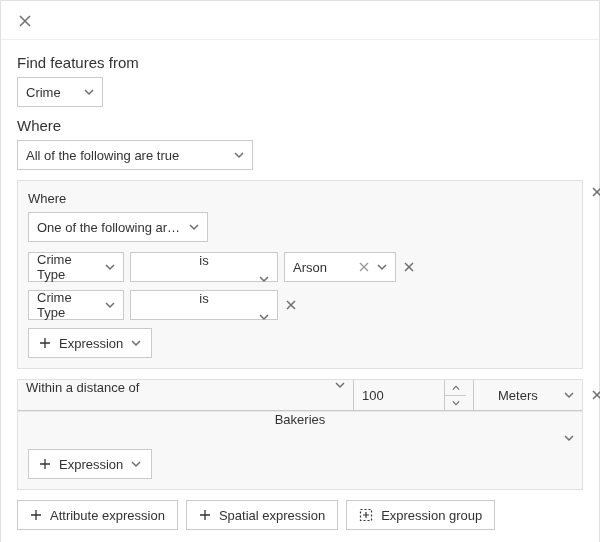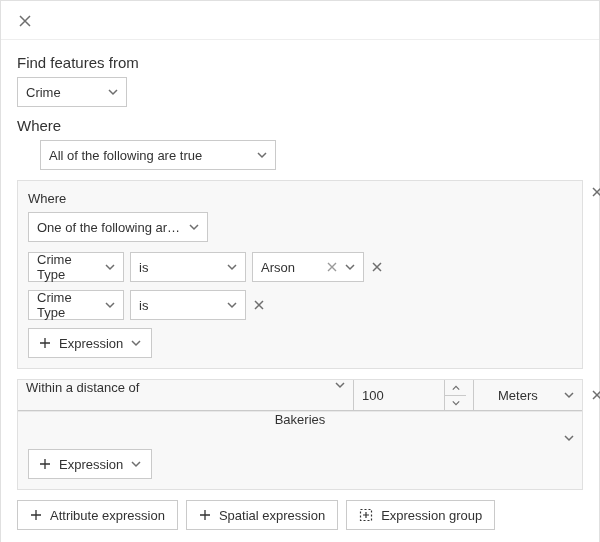--- a/index.html
+++ b/index.html
@@ -55,22 +55,22 @@
     gap: 8px;
   }
   .select .caret, .select-wide .caret, .pill .caret, .expr-btn .caret {
     margin-left: auto;
   }
   .caret {
     width: 10px; height: 10px; flex: 0 0 auto;
     display: inline-flex; align-items: center; justify-content: center;
   }
   .caret svg { width: 10px; height: 10px; stroke: #6e6e6e; fill: none; }
-  .select.small { width: 110px; }
-  .select-wide { width: 236px; justify-content: center; margin-left: 23px; }
+  .select.small { width: 86px; }
+  .select-wide { width: 236px; justify-content: center; }
   .group {
     border: 1px solid #e0e0e0;
     background: #f8f8f8;
     padding: 10px 10px 10px 10px;
     margin-bottom: 10px;
     position: relative;
   }
   .group-label {
     font-size: 13px;
     color: #323232;
@@ -108,21 +108,21 @@
     background: #fff;
     height: 30px;
     padding: 0 8px;
     font-size: 13px;
     color: #323232;
     gap: 6px;
     cursor: pointer;
   }
   .sel .caret { margin-left: auto; }
   .w-field { width: 96px; }
-  .w-op { width: 116px; }
+  .w-op { width: 148px; flex-direction: column; }
   .w-val { width: 112px; justify-content: space-between; }
   .clear-x {
     width: 14px; height: 14px; flex: 0 0 auto;
     color: #9a9a9a; cursor: pointer;
     display:inline-flex; align-items:center; justify-content:center;
   }
   .clear-x svg { width:12px; height:12px; }
   .row-x {
     color: #6e6e6e; cursor: pointer;
     width: 14px; height: 14px;

